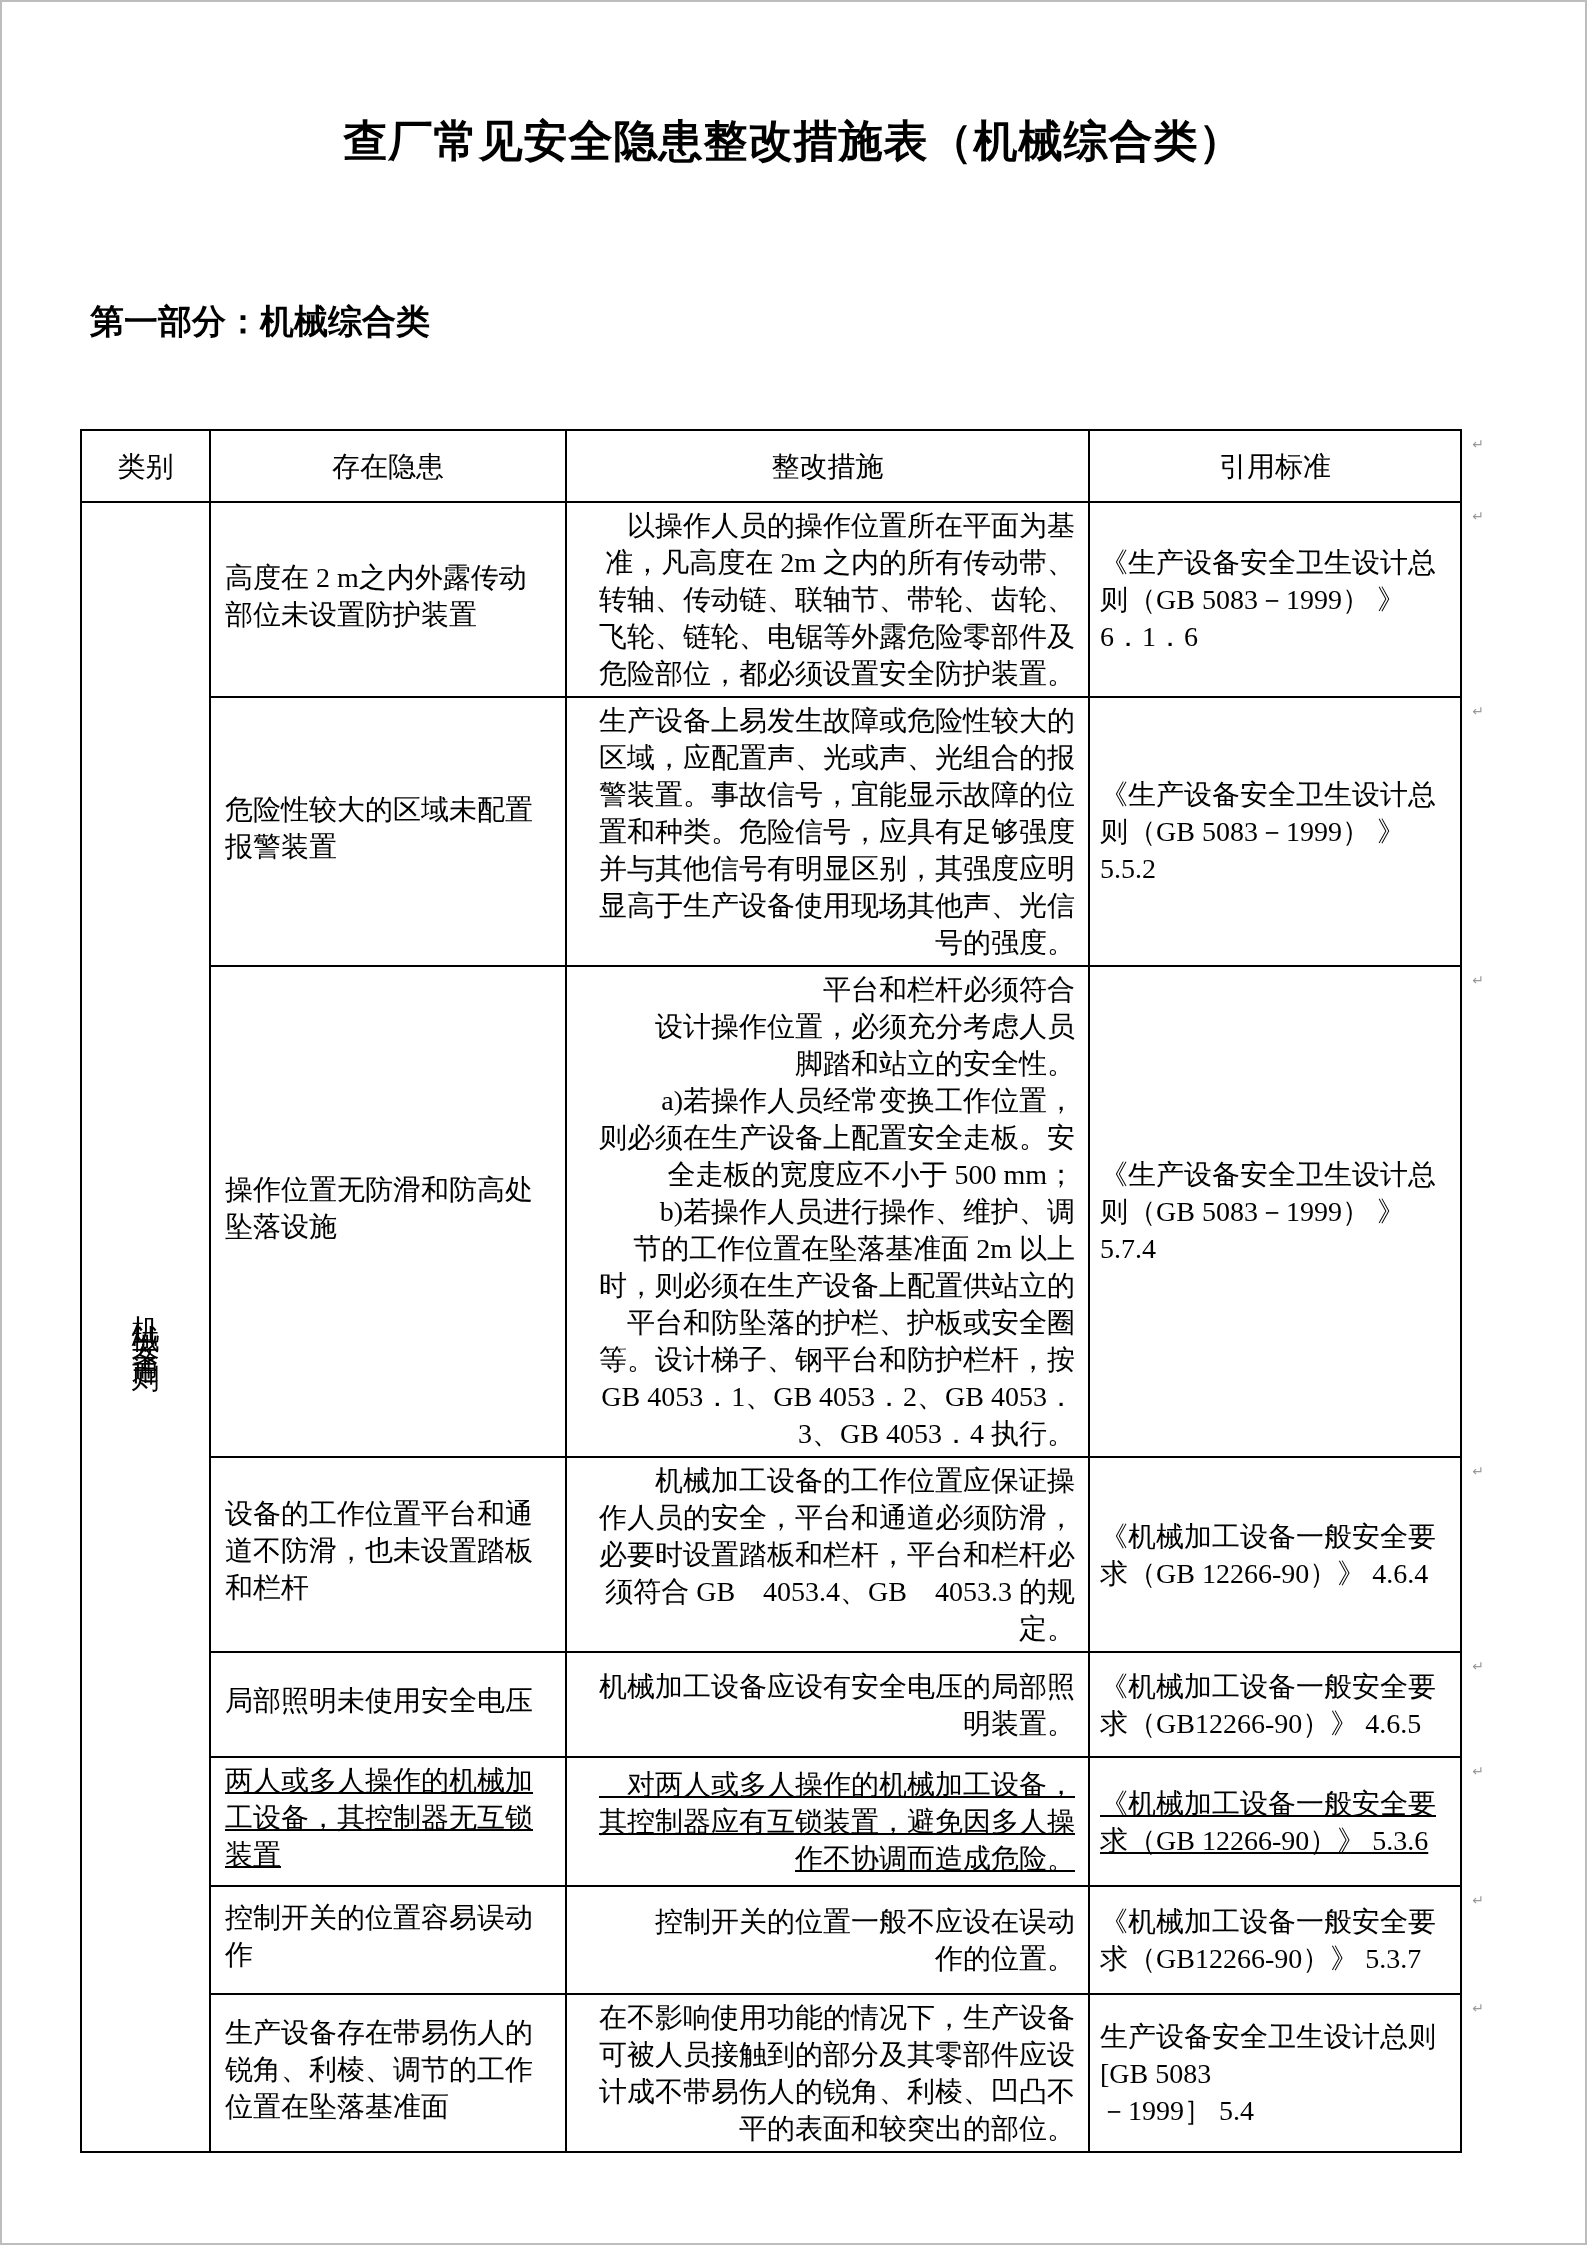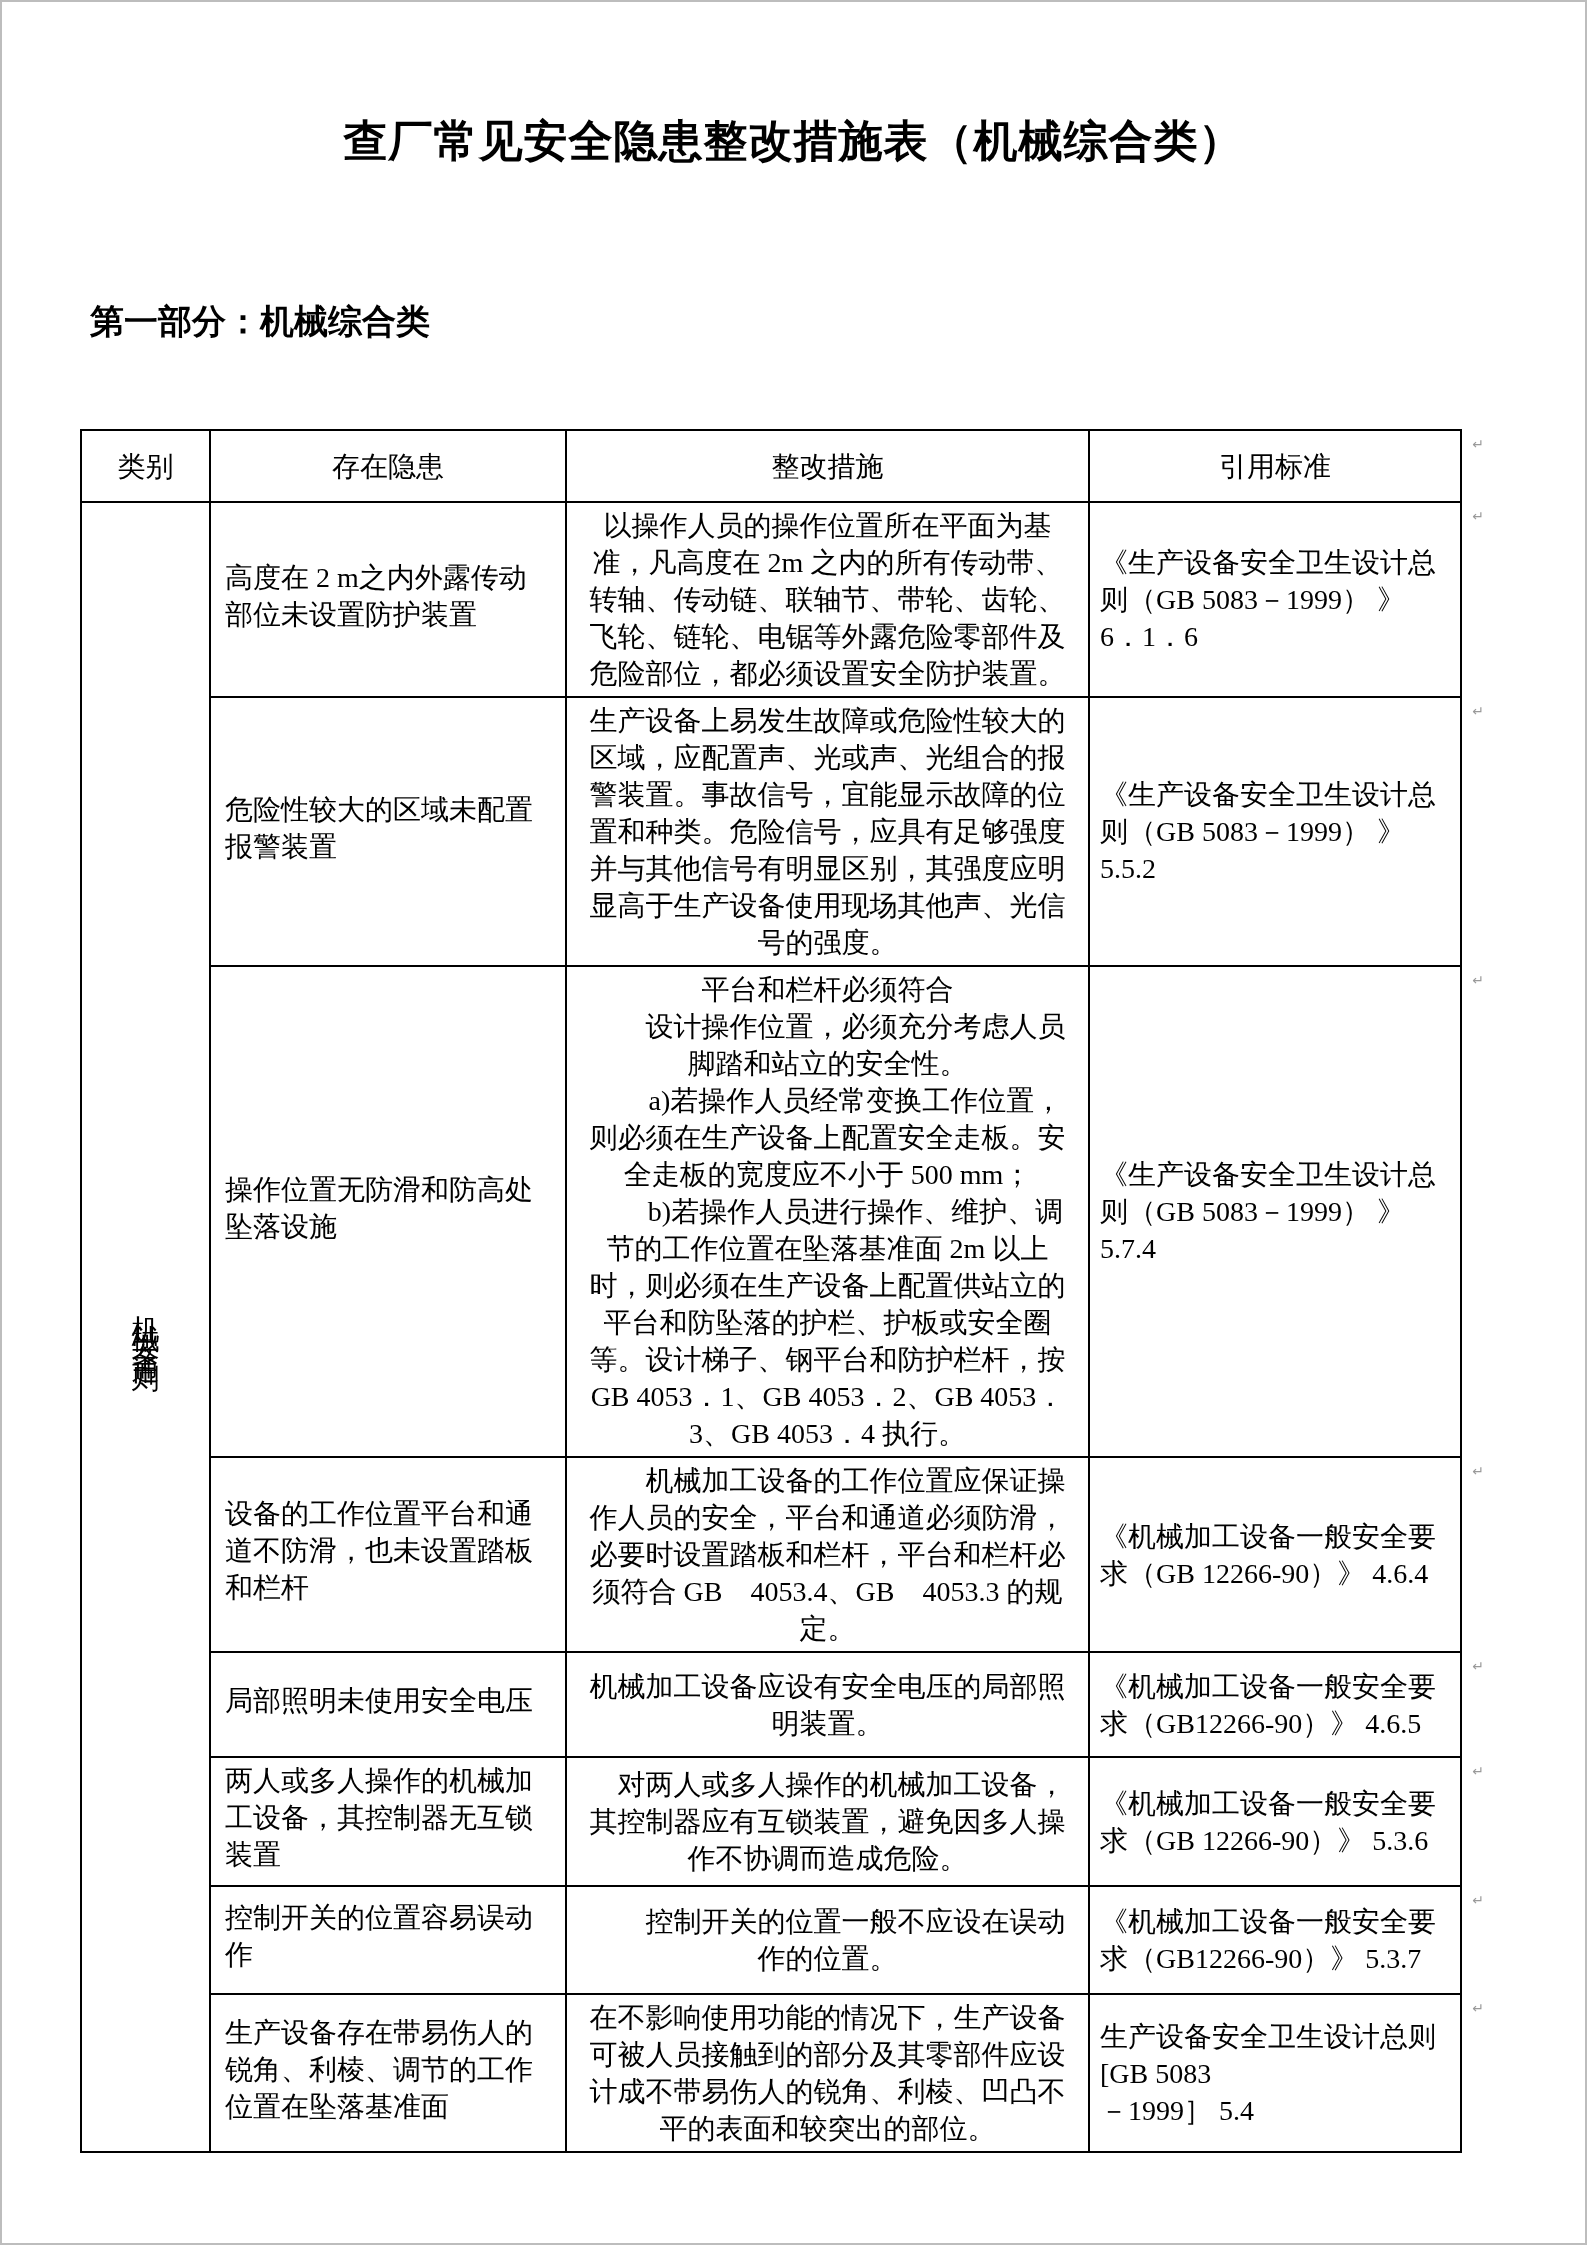--- a/index.html
+++ b/index.html
@@ -41,40 +41,40 @@
     vertical-align:middle;
     line-height:37px;
   }
   thead tr{height:72px;}
   th{font-weight:normal;text-align:center;font-size:28px;}
   tbody tr:nth-child(1){height:190px;}
   tbody tr:nth-child(2){height:233px;}
   tbody tr:nth-child(3){height:485px;}
   tbody tr:nth-child(4){height:150px;}
   tbody tr:nth-child(5){height:105px;}
-  tbody tr:nth-child(6){height:124px;}
+  tbody tr:nth-child(6){height:124px;text-decoration:underline;}
   tbody tr:nth-child(7){height:108px;}
   tbody tr:nth-child(8){height:152px;}
   td.category{
     text-align:center;
   }
   .vtext{
     writing-mode:vertical-lr;
     text-orientation:upright;
     letter-spacing:10px;
     font-size:28px;
     display:inline-block;
   }
   td.hazard{
     padding:4px 12px 12px 14px;
     text-align:left;
   }
   td.measures{
-    padding:4px 20px;
-    text-align:center;
+    padding:4px 13px;
+    text-align:right;
   }
   td.measures .para{
     white-space:pre-wrap;
   }
   td.standard{
     padding:4px 10px;
     text-align:left;
     position:relative;
   }
   .standard-text{

